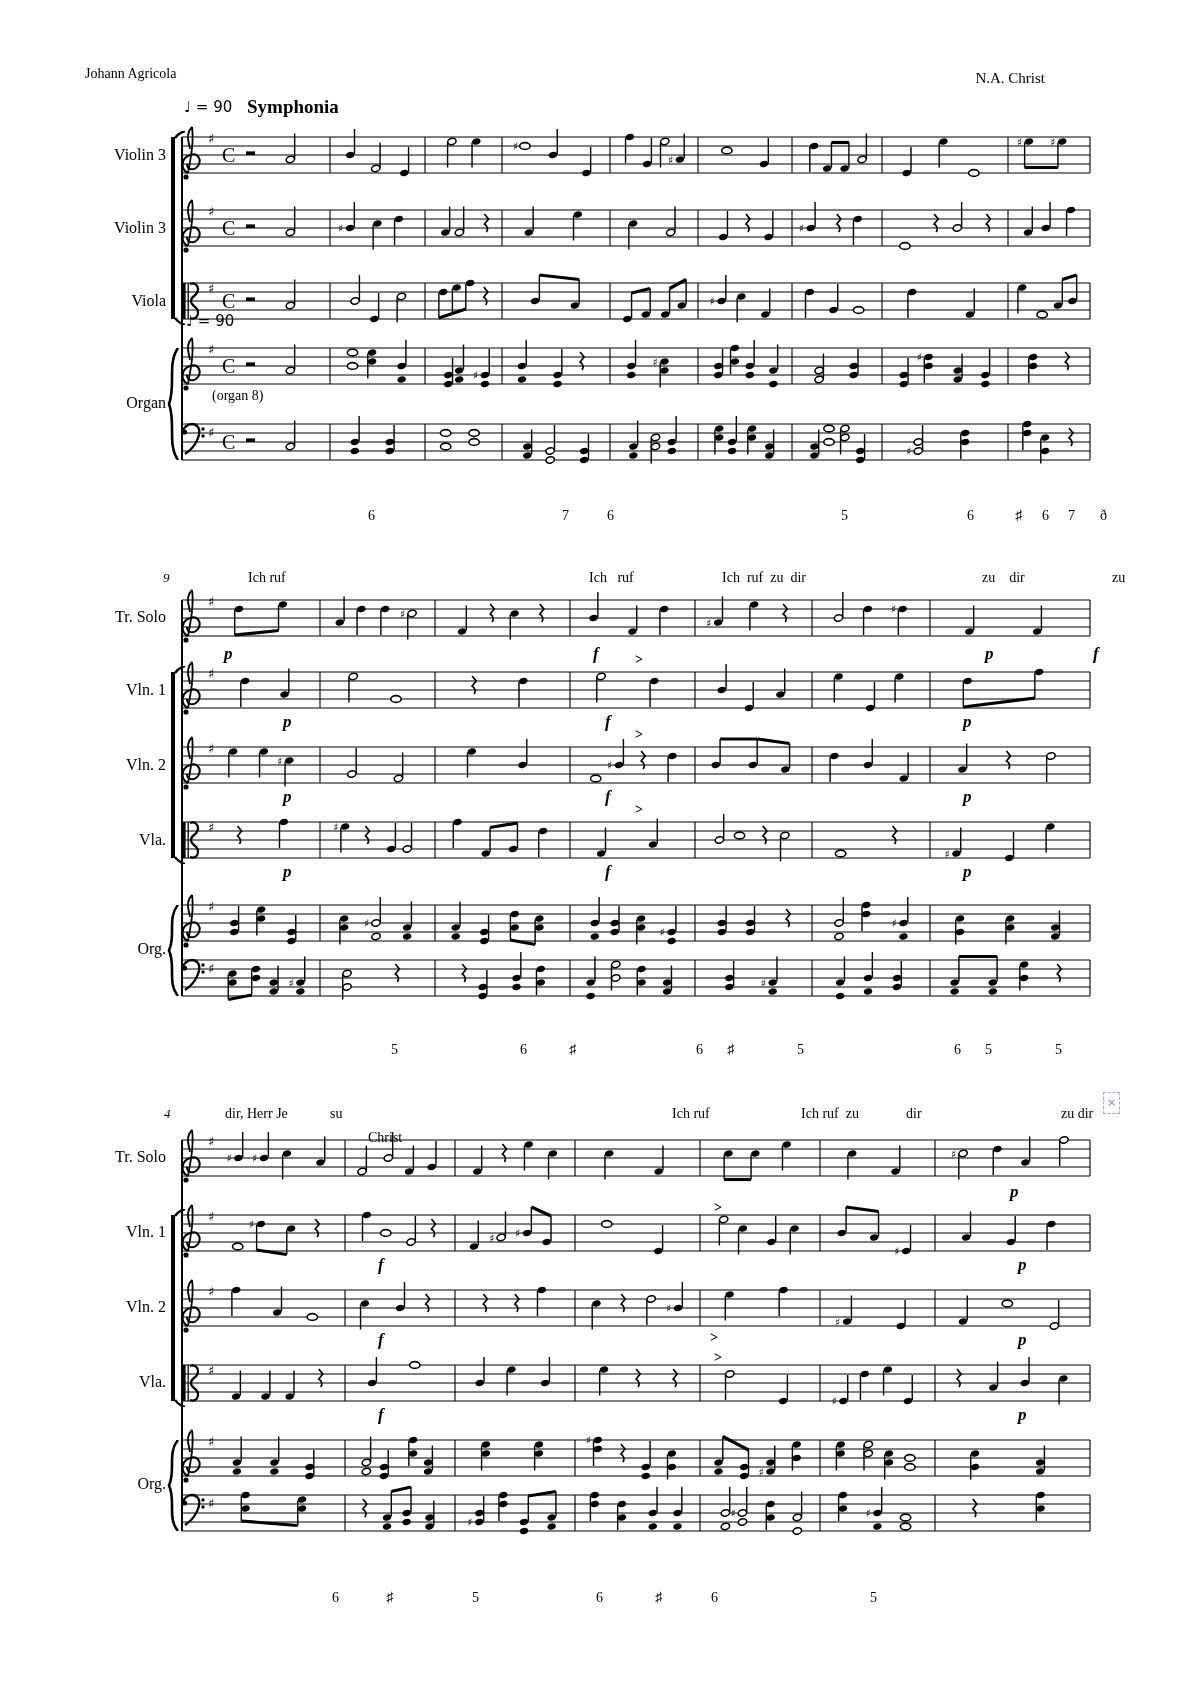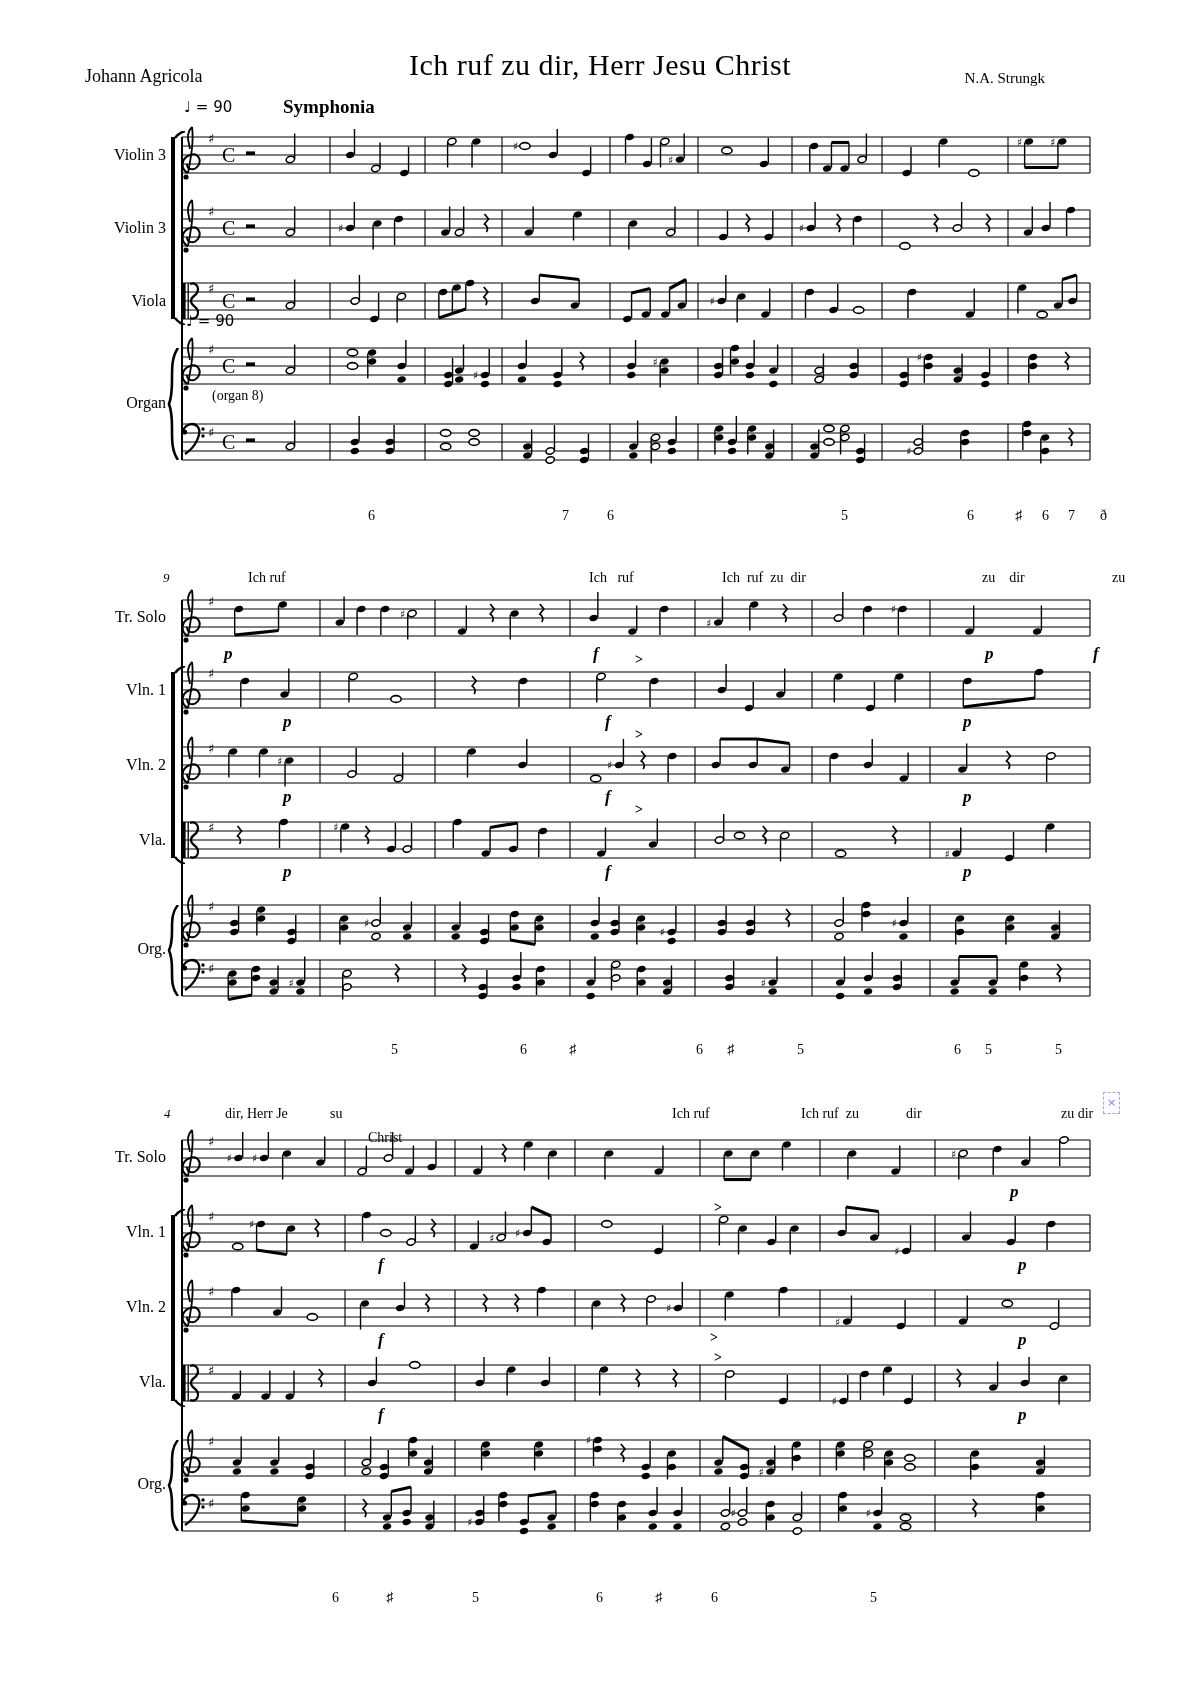--- a/index.html
+++ b/index.html
@@ -1,44 +1,43 @@
 <!DOCTYPE html>
 <html><head>
 <meta charset="utf-8">
 <style>
   html,body{margin:0;padding:0;background:#fff;}
   .page{position:relative;width:1200px;height:1697px;background:#fff;color:#000;
         font-family:"Liberation Serif","DejaVu Serif",serif;overflow:hidden;}
   .abs{position:absolute;}
   .title{top:48px;left:0;width:1200px;text-align:center;font-size:30px;letter-spacing:.5px;}
-  .composer-left{top:66px;left:85px;font-size:18px;text-align:center;}
+  .composer-left{top:66px;left:85px;font-size:14px;text-align:center;}
   .composer-right{top:70px;left:900px;width:145px;text-align:right;font-size:15px;}
   .tempo{font-size:15px;font-family:"DejaVu Sans","Liberation Serif",serif;}
-  .section-title{font-weight:bold;font-size:19px;margin-left:36px;}
+  .section-title{font-weight:bold;font-size:19px;}
   .ilabel{position:absolute;left:28px;width:138px;text-align:right;font-size:16px;}
   .organ-note{font-size:14px;}
   .measure-no{font-style:italic;font-size:13px;}
   .lyric{position:absolute;font-size:14px;white-space:pre;}
   .figure{position:absolute;font-size:14px;font-family:"Liberation Serif","DejaVu Serif","DejaVu Sans",serif;}
   .dyn{position:absolute;font-size:17px;font-weight:bold;font-style:italic;}
   .accent{position:absolute;font-size:14px;font-weight:bold;}
   .staff-svg{position:absolute;left:182px;}
   .conn{position:absolute;left:181px;width:2px;background:#000;}
   .missing-img{position:absolute;width:15px;height:20px;border:1px dashed #a3a8e0;
       color:#7d86d8;font-size:11px;line-height:19px;text-align:center;
       font-family:"DejaVu Sans",sans-serif;background:#fdfdff;}
 </style>
 </head>
 <body>
 
 <div class="page">
 
   <div class="abs composer-left">Johann Agricola</div>
-  <div class="abs title">Ich ruf zu dir, Herr Jesu Christ</div>
-  <div class="abs composer-right">N.A. Strungk</div>
+  <div class="abs composer-right">N.A. Christ</div>
 
   <div class="abs tempo" style="top:98px;left:184px">♩ = 90</div>
   <div class="abs section-title" style="top:96px;left:247px">Symphonia</div>
   <div class="abs tempo" style="top:312px;left:186px">♩ = 90</div>
   <div class="abs organ-note" style="top:388px;left:212px">(organ 8)</div>
 
   <div class="ilabel" style="top:146px">Violin 3</div>
   <div class="ilabel" style="top:219px">Violin 3</div>
   <div class="ilabel" style="top:292px">Viola</div>
   <div class="ilabel" style="top:394px">Organ</div>

